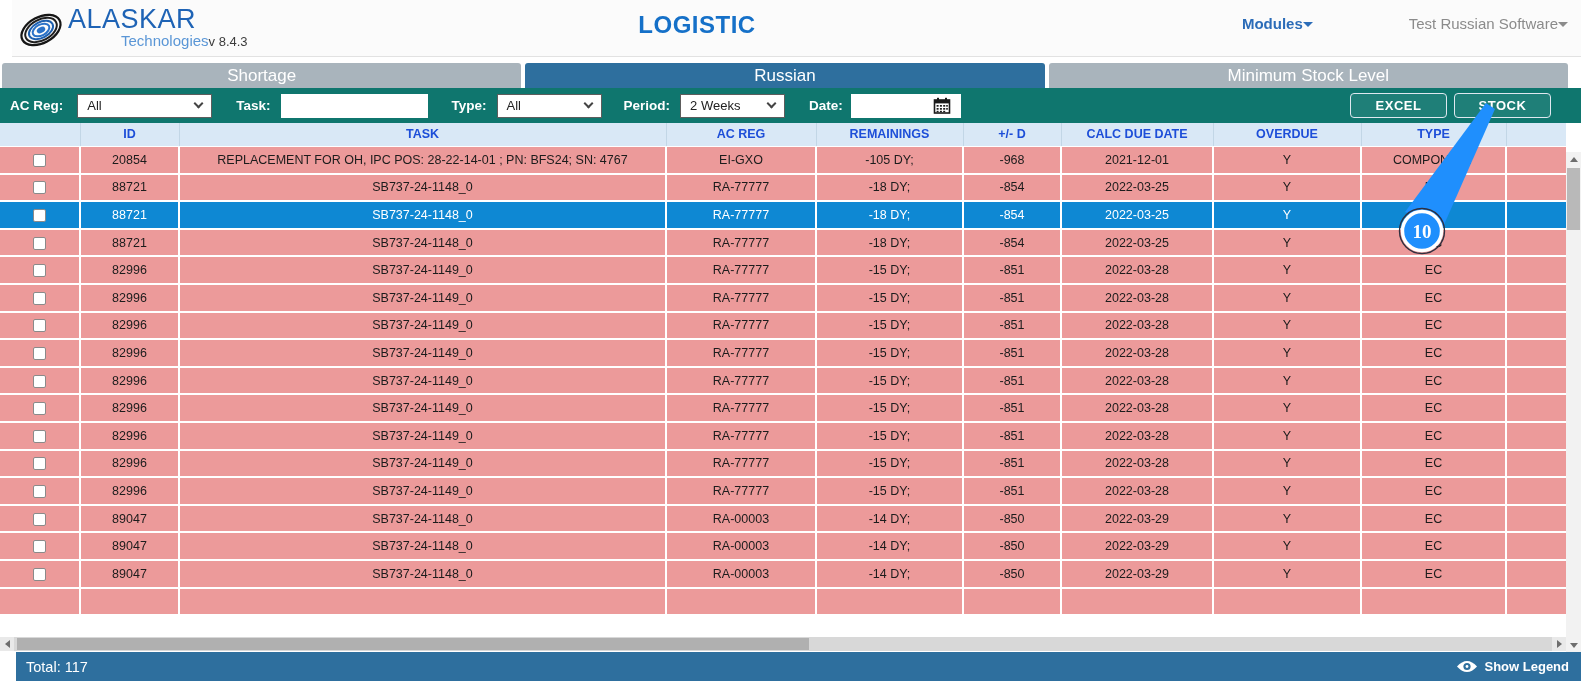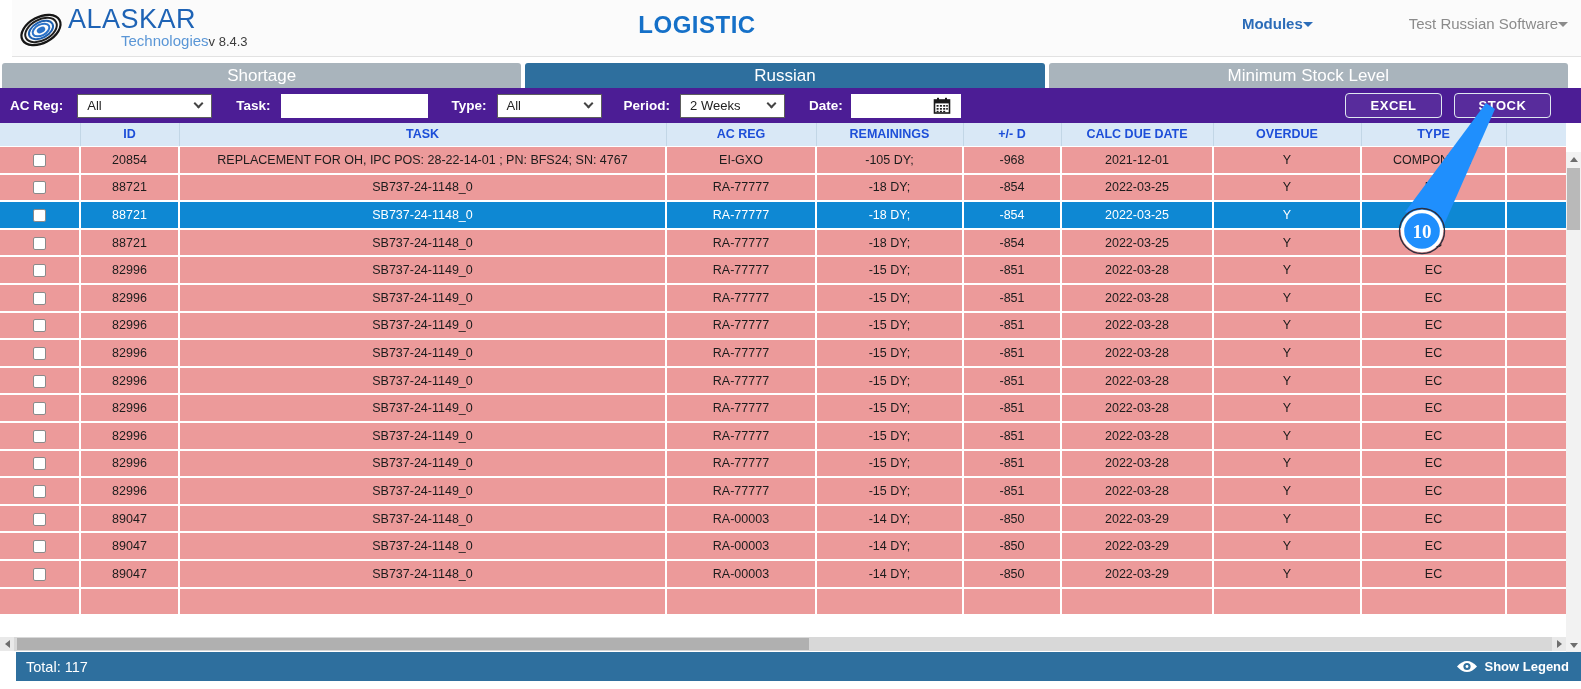--- a/index.html
+++ b/index.html
@@ -31,21 +31,21 @@
   
   .tabs { position:absolute; top:63px; left:0; width:1581px; height:25px;
           display:flex; gap:4px; padding:0 13px 0 2px; }
   .tab { flex:1; background:#a9b4bc; color:#fff; font-size:17px;
          display:flex; align-items:center; justify-content:center;
          border-radius:3px 3px 0 0; cursor:pointer; }
   .tab.active { background:#2e6f9e; }
 
   
   .filterbar { position:absolute; top:88px; left:0; width:1581px; height:35px;
-               background:#4c1d95; display:flex; align-items:center; }
+               background:#0f766e; display:flex; align-items:center; }
   .flabel { color:#fff; font-size:13.5px; font-weight:bold; white-space:nowrap; }
   .fselect { height:24px; background:#fff; border:1px solid #5d5d5d; display:flex;
              align-items:center; justify-content:space-between; padding:0 9px;
              font-size:13px; color:#222; cursor:pointer; }
   .chev { width:7px; height:7px; border-right:2px solid #444; border-bottom:2px solid #444;
           transform:rotate(45deg); margin-top:-4px; }
   .ftext { height:24px; background:#fff; border:none; outline:none; font-size:13px; padding:0 6px;
            font-family:"Liberation Sans",sans-serif; }
   .fdate { height:24px; background:#fff; display:flex; align-items:center; }
   .fdate input { border:none; outline:none; height:22px; width:82px; font-size:13px; padding:0 5px;
@@ -180,21 +180,21 @@
           <rect x="10.2" y="11" width="2" height="1.7"></rect>
           <rect x="13.2" y="11" width="1.6" height="1.7"></rect>
         <rect x="3.6" y="13.8" width="2" height="1.4"></rect>
           <rect x="6.9" y="13.8" width="2" height="1.4"></rect>
           <rect x="10.2" y="13.8" width="2" height="1.4"></rect>
       </g>
     </svg>
   </div>
 
   <div class="fbtn" style="margin-left:auto">EXCEL</div>
-  <div class="fbtn" style="margin-left:12px;margin-right:30px">STOCK</div>
+  <div class="fbtn" style="margin-left:7px;margin-right:30px">STOCK</div>
 </div>
 
 <div class="grid">
   <table>
     <colgroup>
       <col style="width:80px">
         <col style="width:99px">
         <col style="width:487px">
         <col style="width:150px">
       <col style="width:147px">

